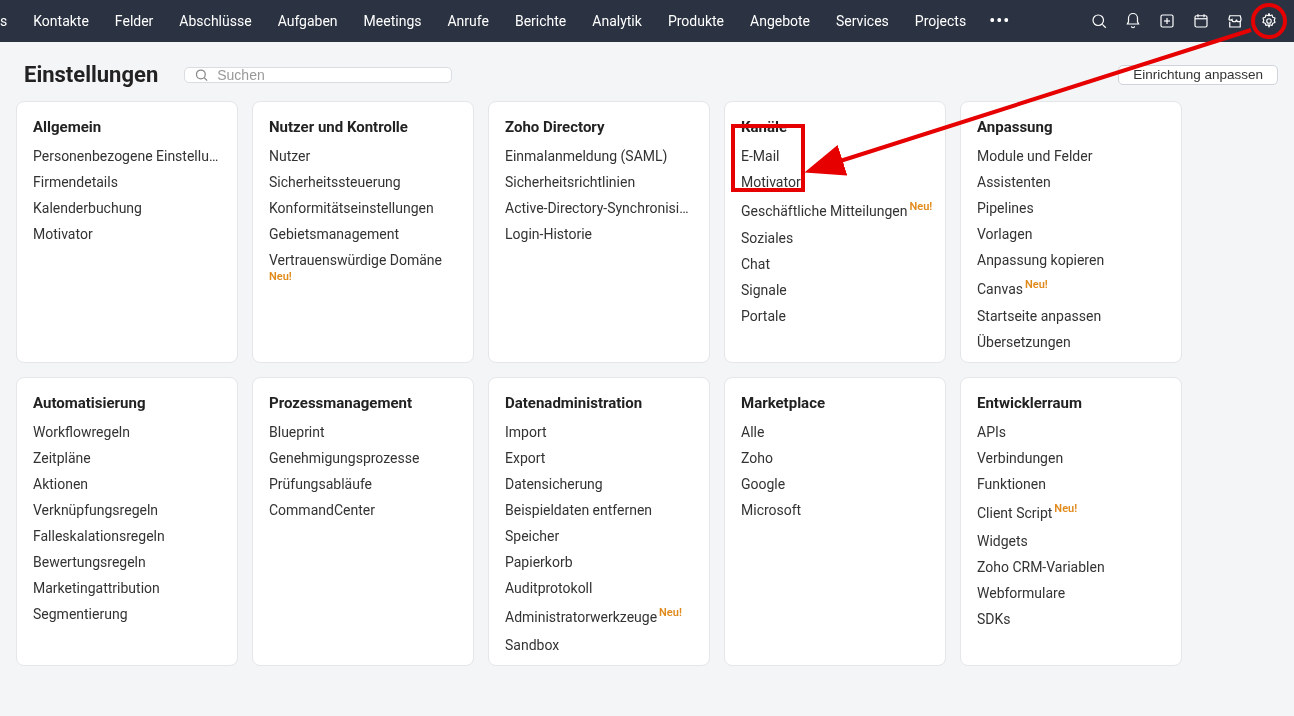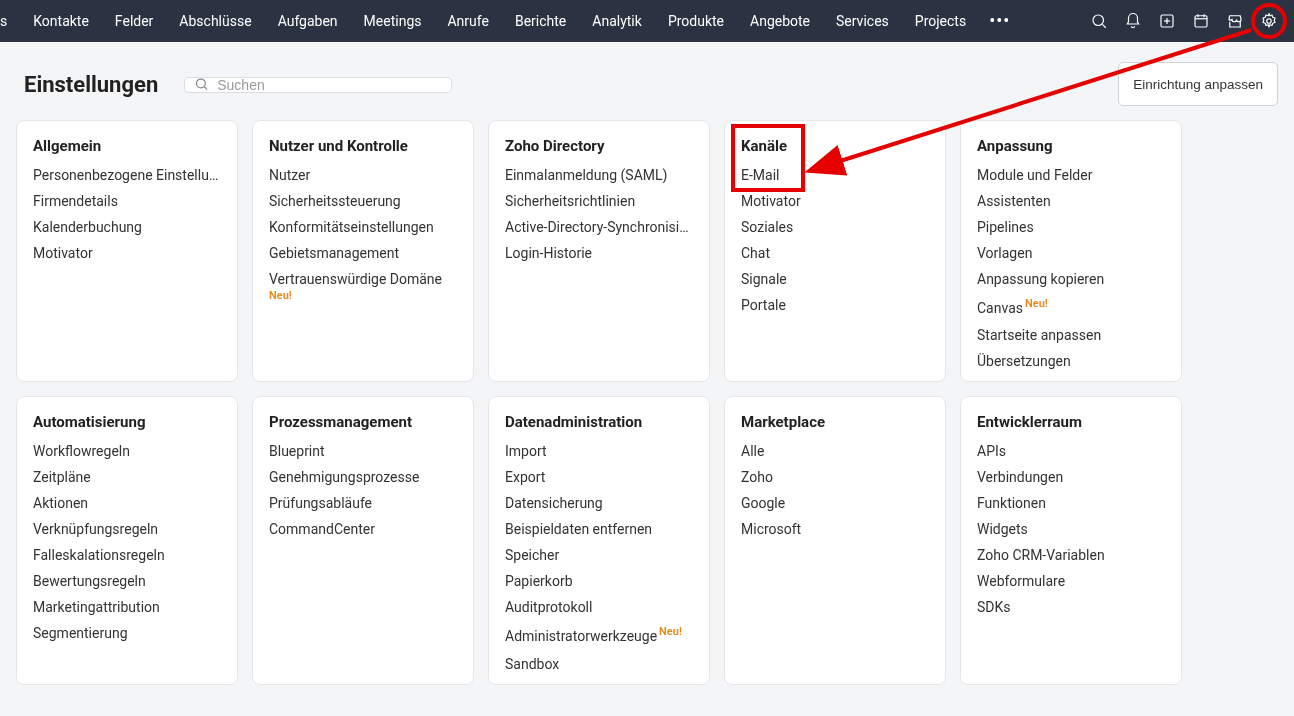--- a/index.html
+++ b/index.html
@@ -101,21 +101,21 @@
     border: 1px solid #d9dce1;
     border-radius: 5px;
     background: #fff;
     padding: 0 10px 0 32px;
     font-size: 14px;
     color:#333;
   }
   .search-input::placeholder { color:#999; }
   .head-right { margin-left:auto; }
   .customize-btn {
-    height: 44px;
+    height: 20px;
     background:#fff;
     border:1px solid #d0d4da;
     border-radius: 5px;
     padding: 0 14px;
     font-size:13.5px;
     color:#333;
     cursor:pointer;
   }
 
   
@@ -319,20 +319,21 @@
     </div>
     <div class="card">
       <div class="card-title">Kanäle</div>
       <div class="card-list">
         <div>
           <span class="card-link">E-Mail</span>
         </div>
         <div>
           <span class="card-link">Motivator</span>
         </div>
+        <div><span class="card-link" style="display: inline; max-width: none;">Geschäftliche Mitteilungen</span><span class="badge-new">Neu!</span></div>
         <div>
           <span class="card-link">Soziales</span>
         </div>
         <div>
           <span class="card-link">Chat</span>
         </div>
         <div>
           <span class="card-link">Signale</span>
         </div>
         <div>
@@ -468,20 +469,21 @@
       <div class="card-list">
         <div>
           <span class="card-link">APIs</span>
         </div>
         <div>
           <span class="card-link">Verbindungen</span>
         </div>
         <div>
           <span class="card-link">Funktionen</span>
         </div>
+        <div><span class="card-link" style="display: inline; max-width: none;">Client Script</span><span class="badge-new">Neu!</span></div>
         <div>
           <span class="card-link">Widgets</span>
         </div>
         <div>
           <span class="card-link">Zoho CRM-Variablen</span>
         </div>
         <div>
           <span class="card-link">Webformulare</span>
         </div>
         <div>

